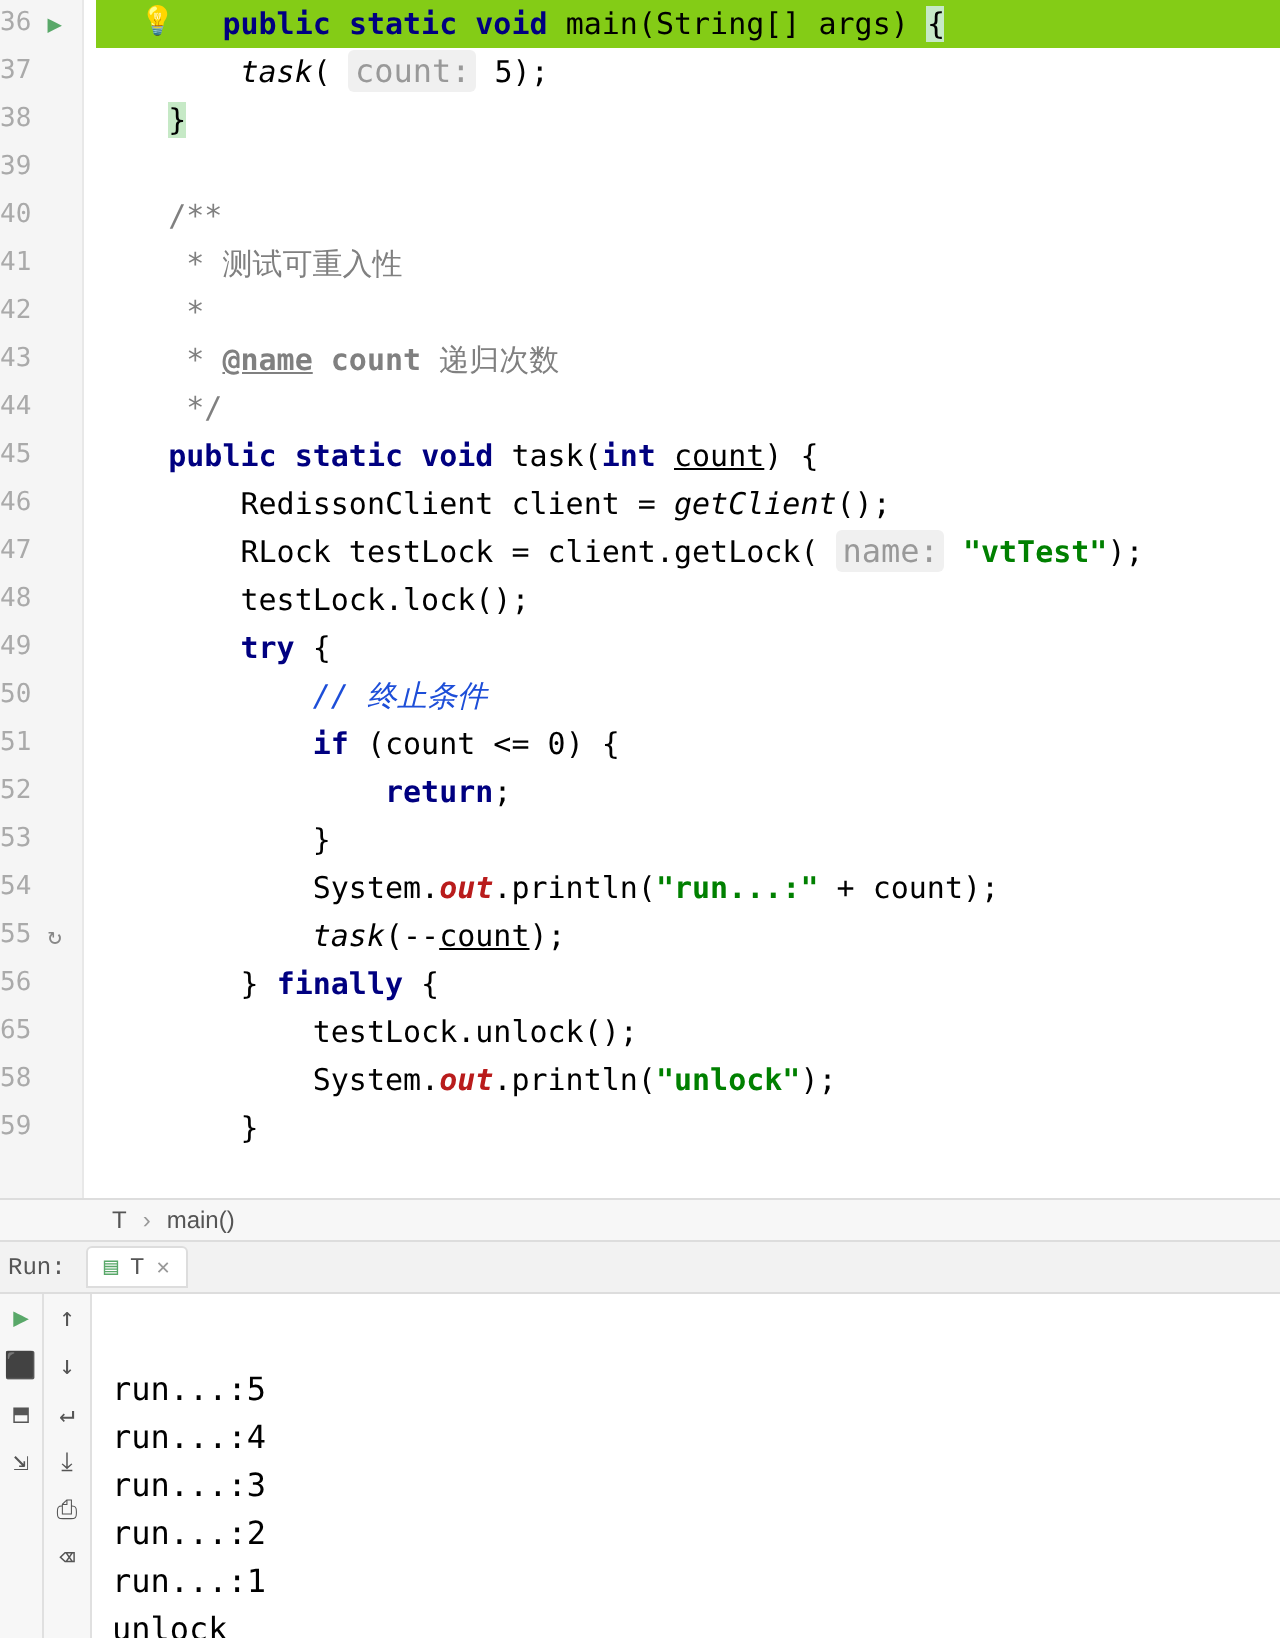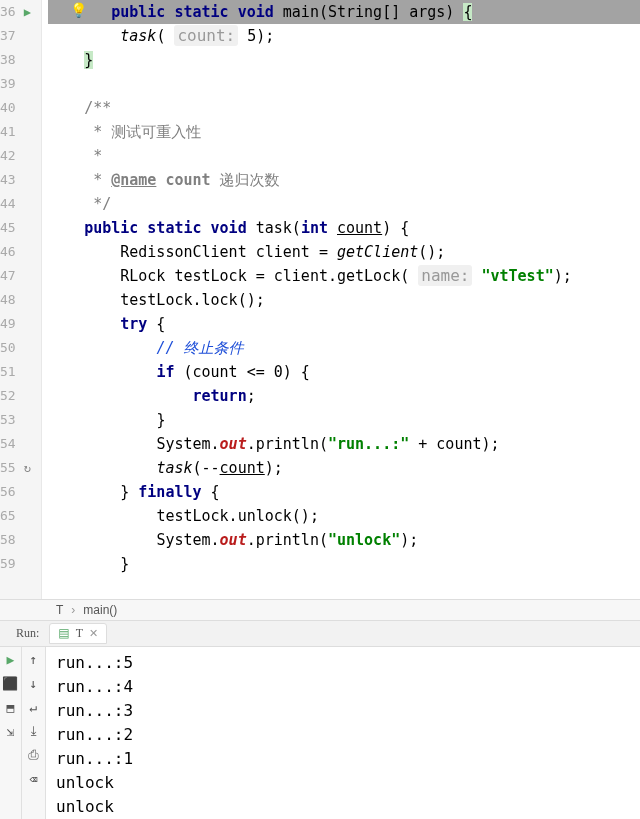--- a/index.html
+++ b/index.html
@@ -46,21 +46,21 @@
     padding-left: 6px;
     overflow: hidden;
   }
   .code-line {
     height: 24px;
     line-height: 24px;
     white-space: pre;
     font-size: 15px;
     font-weight: 500;
   }
-  .code-line.hl { background: #a3a3a3; }
+  .code-line.hl { background: #84cc16; }
   .kw { color: #000080; font-weight: bold; }
   .str { color: #008000; font-weight: bold; }
   .cmt { color: #1d4ed8; font-style: italic; }
   .field { color: #b91c1c; font-style: italic; font-weight: bold; }
   .doc { color: #808080; }
   .doctag { color: #808080; font-weight: bold; text-decoration: underline; }
   .hint { color: #999; background: #f0f0f0; font-size: 16px; padding: 1px 3px; border-radius: 3px; font-weight: normal;}
   .brace-hl { background: #c6e9c6; }
   .underline { text-decoration: underline; }
 
@@ -80,22 +80,22 @@
   .breadcrumb .chev { color: #999; }
 
   .run-header {
     height: 26px;
     background: #f2f2f2;
     border-bottom: 1px solid #ddd;
     font-size: 12px;
     color: #555;
     display: flex;
     align-items: center;
-    padding-left: 16px;
-    font-family: Liberation Serif, serif;
+    padding-left: 4px;
+    font-family: Liberation Mono, monospace;
   }
   .run-header .tab {
     background: #fff;
     border: 1px solid #ddd;
     padding: 2px 8px;
     margin-left: 10px;
     display: flex;
     align-items: center;
     gap: 6px;
     border-radius: 3px 3px 0 0;
@@ -125,20 +125,21 @@
     padding-top: 4px;
     gap: 8px;
   }
   .run-icon { width: 16px; height: 16px; display:flex; align-items:center; justify-content:center; font-size:13px; color:#555;}
   .console {
     flex: 1;
     padding: 4px 10px;
     font-size: 16px;
     font-family: "Menlo", "Consolas", monospace;
     color: #000;
+    margin-top: 32px;
   }
   .console-line { height: 24px; line-height: 24px; }
 
   .run-triangle { color: #59a869; font-size: 12px; }
   .bulb { color: #f2a100; font-size: 14px; }
   .recursion { color: #888; font-size: 12px; }
   .close-x { color:#999; font-size:11px; cursor:default;}
 </style>
 </head>
 <body>

